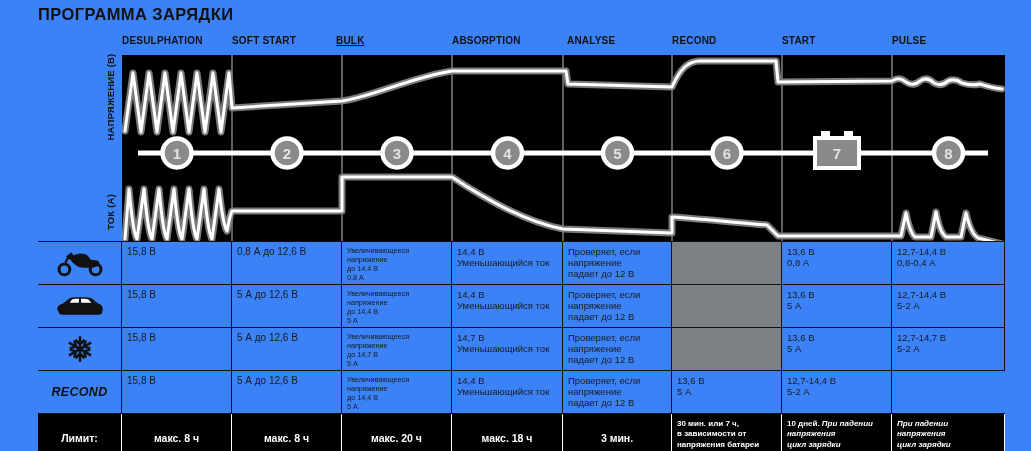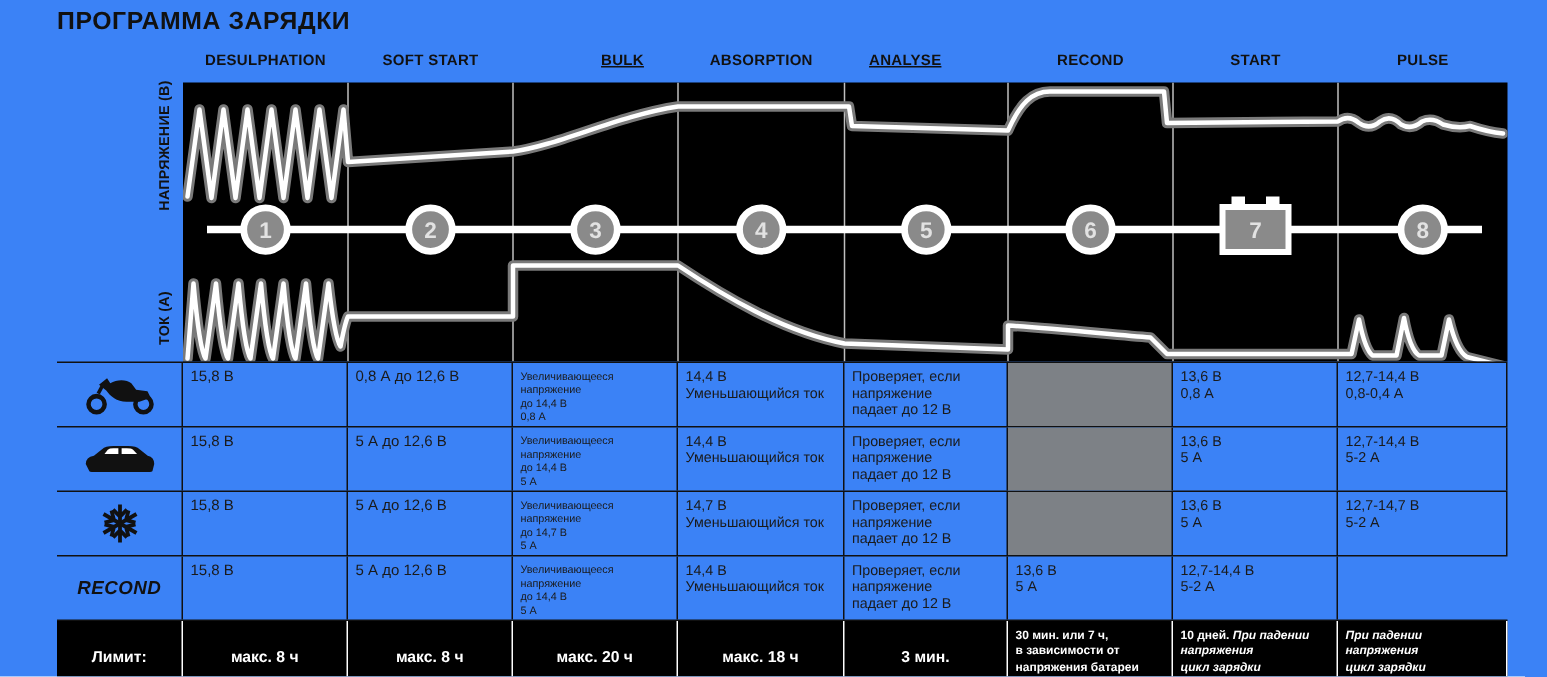--- a/index.html
+++ b/index.html
@@ -1,20 +1,20 @@
 <!DOCTYPE html>
 <html><head>
 <meta charset="utf-8">
 <style>
   html,body { margin:0; padding:0; background:#fff; }
   .page { position:relative; width:1031px; height:451px; background:#3b82f6;
           font-family:"Liberation Sans", sans-serif; overflow:hidden; }
   .title { position:absolute; left:38px; top:5px; font-size:16.5px; font-weight:bold;
            color:#111; letter-spacing:0.4px; }
-  .stage-header { position:absolute; top:35px; text-align:center; font-size:10px;
+  .stage-header { position:absolute; top:35px; font-size:10px;
                   font-weight:bold; color:#111; letter-spacing:0.2px; }
   .vlabel { position:absolute; transform:translate(-50%,-50%) rotate(-90deg);
             font-size:9.5px; font-weight:bold; color:#111; white-space:nowrap; letter-spacing:0.2px; }
   #vlabel-voltage { left:110px; top:97px; }
   #vlabel-current { left:110px; top:212px; }
   .chart { position:absolute; left:122px; top:55px; width:883px; height:186px; background:#000; }
   .chart svg { display:block; }
   .halo { fill:none; stroke:#7a7a7a; stroke-width:7; stroke-linejoin:round; stroke-linecap:round; }
   .wline { fill:none; stroke:#fff; stroke-width:3; stroke-linejoin:round; stroke-linecap:round; }
   .grid { stroke:rgba(255,255,255,0.75); stroke-width:1; }
@@ -43,23 +43,23 @@
 </head>
 <body>
 
 <div class="page">
 
   <div class="title">ПРОГРАММА ЗАРЯДКИ</div>
 
   <div id="headers">
       <div class="stage-header" style="left: 122px; width: 110px;">DESULPHATION</div>
       <div class="stage-header" style="left: 232px; width: 110px;">SOFT START</div>
-      <div class="stage-header" style="left: 360px; width: 110px; text-decoration: underline;">BULK</div>
+      <div class="stage-header" style="left: 336px; width: 110px; text-decoration: underline;">BULK</div>
       <div class="stage-header" style="left: 452px; width: 111px;">ABSORPTION</div>
-      <div class="stage-header" style="left: 549px; width: 109px; text-decoration: underline;">ANALYSE</div>
+      <div class="stage-header" style="left: 567px; width: 109px;">ANALYSE</div>
       <div class="stage-header" style="left: 672px; width: 110px;">RECOND</div>
       <div class="stage-header" style="left: 782px; width: 110px;">START</div>
       <div class="stage-header" style="left: 892px; width: 113px;">PULSE</div>
     </div>
 
   <div class="vlabel" id="vlabel-voltage">НАПРЯЖЕНИЕ (В)</div>
   <div class="vlabel" id="vlabel-current">ТОК (А)</div>
 
   <div class="chart">
     <svg id="chart-svg" width="883" height="186" viewBox="0 0 883 186">

